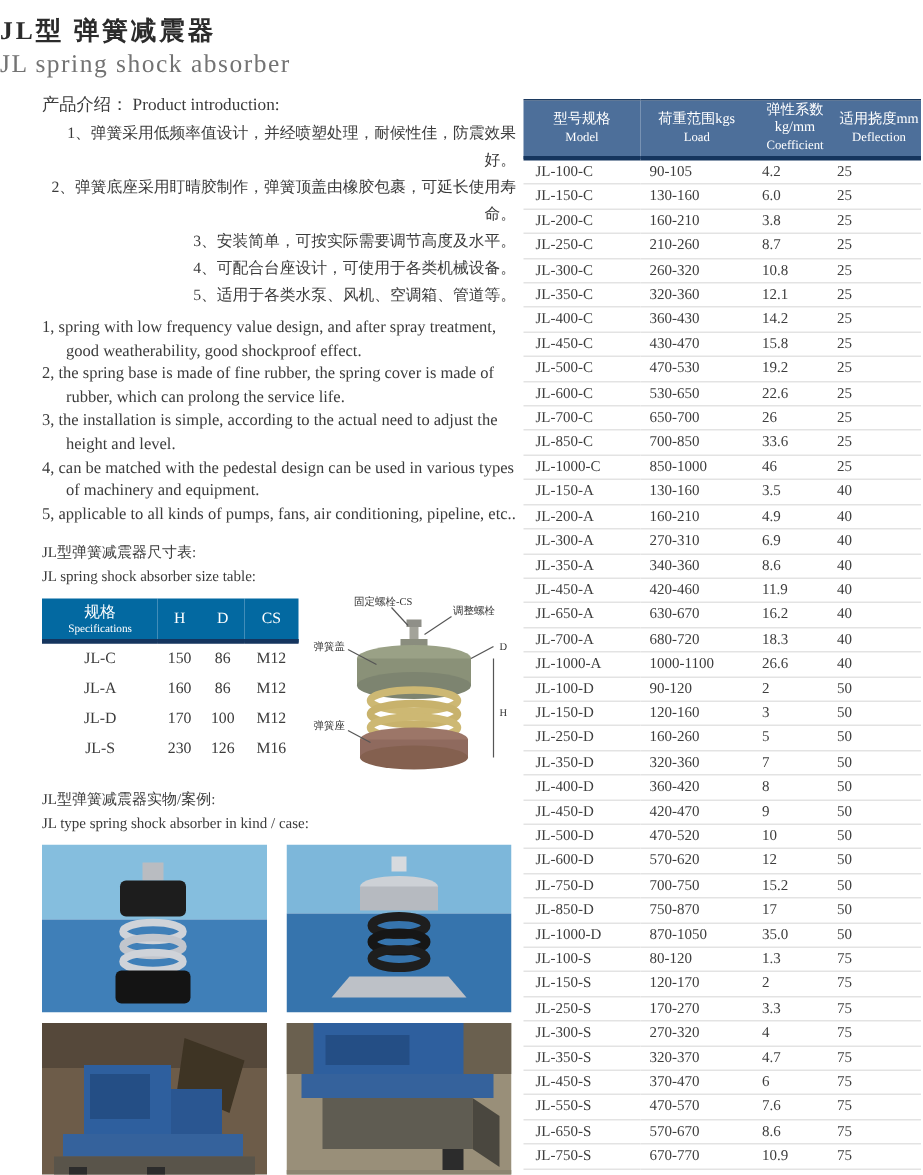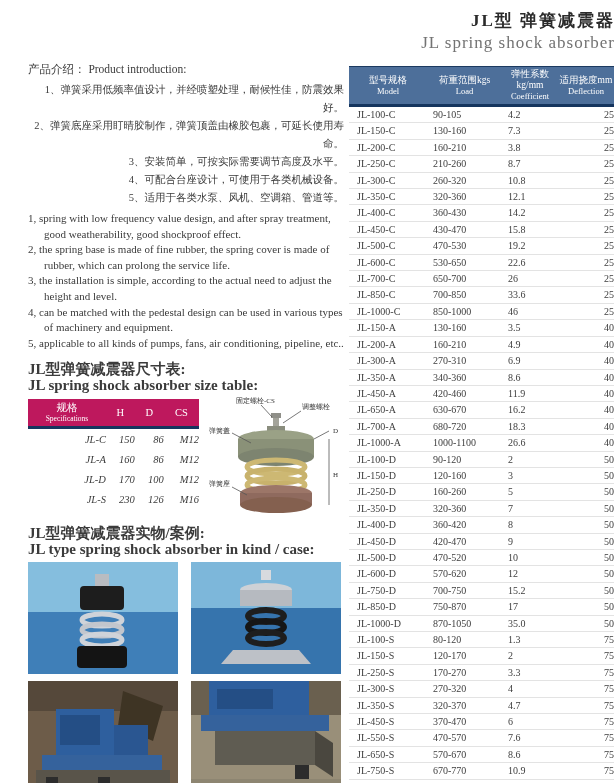--- a/index.html
+++ b/index.html
@@ -1,41 +1,41 @@
 <!DOCTYPE html>
 <html><head>
 <meta charset="utf-8">
 <style>
   html,body{margin:0;padding:0;}
   body{
     width:615px;height:783px;position:relative;overflow:hidden;
     background:#ffffff;color:#3b3b3b;
     font-family:"Liberation Serif","DejaVu Serif",serif;
   }
-  .title-block{text-align:right;padding-top:9px;}
+  .title-block{text-align:left;padding-top:9px;}
   .title-zh{font-size:17px;font-weight:bold;color:#2b2b2b;letter-spacing:2px;}
   .title-en{font-size:17px;color:#737373;margin-top:1px;letter-spacing:1px;}
 
   .left-col{position:absolute;left:28px;top:62px;width:316px;}
   .intro-heading{font-size:11.5px;margin-bottom:4px;}
   .zh-item{font-size:10.5px;line-height:18px;text-align:right;}
   .en-list{margin-top:4px;}
   .en-item{font-size:11px;line-height:15.6px;padding-left:16px;text-indent:-16px;}
 
-  .section-heading{font-size:15px;line-height:16px;font-weight:bold;}
+  .section-heading{font-size:10px;line-height:16px;}
   .mt10{margin-top:10px;}
 
   .size-row{display:flex;align-items:flex-start;margin-top:6px;}
   table.size-table{border-collapse:collapse;width:180px;font-size:10.5px;}
   table.size-table th{
-    background:#be185d;color:#ffffff;font-weight:normal;
+    background:#0369a1;color:#ffffff;font-weight:normal;
     padding:2px 0 3px 0;border-bottom:3px solid #15355e;font-size:10.5px;
   }
   table.size-table th .sub{display:block;font-size:7.5px;line-height:8px;}
-  table.size-table td{text-align:right;padding:5px 0 4px 0;font-style:italic;}
+  table.size-table td{text-align:center;padding:5px 0 4px 0;}
 
   .diagram-wrap{margin-left:10px;margin-top:-6px;}
 
   .photo-grid{display:grid;grid-template-columns:150px 150px;column-gap:13px;row-gap:7px;margin-top:5px;}
   .photo{border:0;display:block;}
 
   table.spec-table{
     position:absolute;left:349px;top:66px;width:265px;
     border-collapse:collapse;font-size:10px;table-layout:fixed;
   }
@@ -48,21 +48,21 @@
     padding:2px 0 3px 0;border-top:1px solid #1c3a60;border-bottom:3px solid #15355e;
   }
   table.spec-table th .zh{display:block;font-size:9.5px;line-height:11px;}
   table.spec-table th .en{display:block;font-size:8.5px;line-height:10px;}
   table.spec-table td{
     line-height:15.4px;padding:0;border-bottom:1px solid #e3e3e3;color:#3d3d3d;
   }
   table.spec-table td:nth-child(1){padding-left:8px;text-align:left;}
   table.spec-table td:nth-child(2){padding-left:6px;text-align:left;}
   table.spec-table td:nth-child(3){padding-left:6px;text-align:left;}
-  table.spec-table td:nth-child(4){text-align:right;}
+  table.spec-table td:nth-child(4){text-align:left;}
 
   svg text{font-family:"Liberation Serif","DejaVu Serif",serif;}
 </style>
 </head>
 <body>
 
 <div class="title-block">
   <div class="title-zh">JL型 弹簧减震器</div>
   <div class="title-en">JL spring shock absorber</div>
 </div>
@@ -253,21 +253,21 @@
   <tbody>
       <tr>
         <td>JL-100-C</td>
         <td>90-105</td>
         <td>4.2</td>
         <td>25</td>
       </tr>
       <tr>
         <td>JL-150-C</td>
         <td>130-160</td>
-        <td>7.3</td>
+        <td>6.0</td>
         <td>25</td>
       </tr>
       <tr>
         <td>JL-200-C</td>
         <td>160-210</td>
         <td>3.8</td>
         <td>25</td>
       </tr>
       <tr>
         <td>JL-250-C</td>

